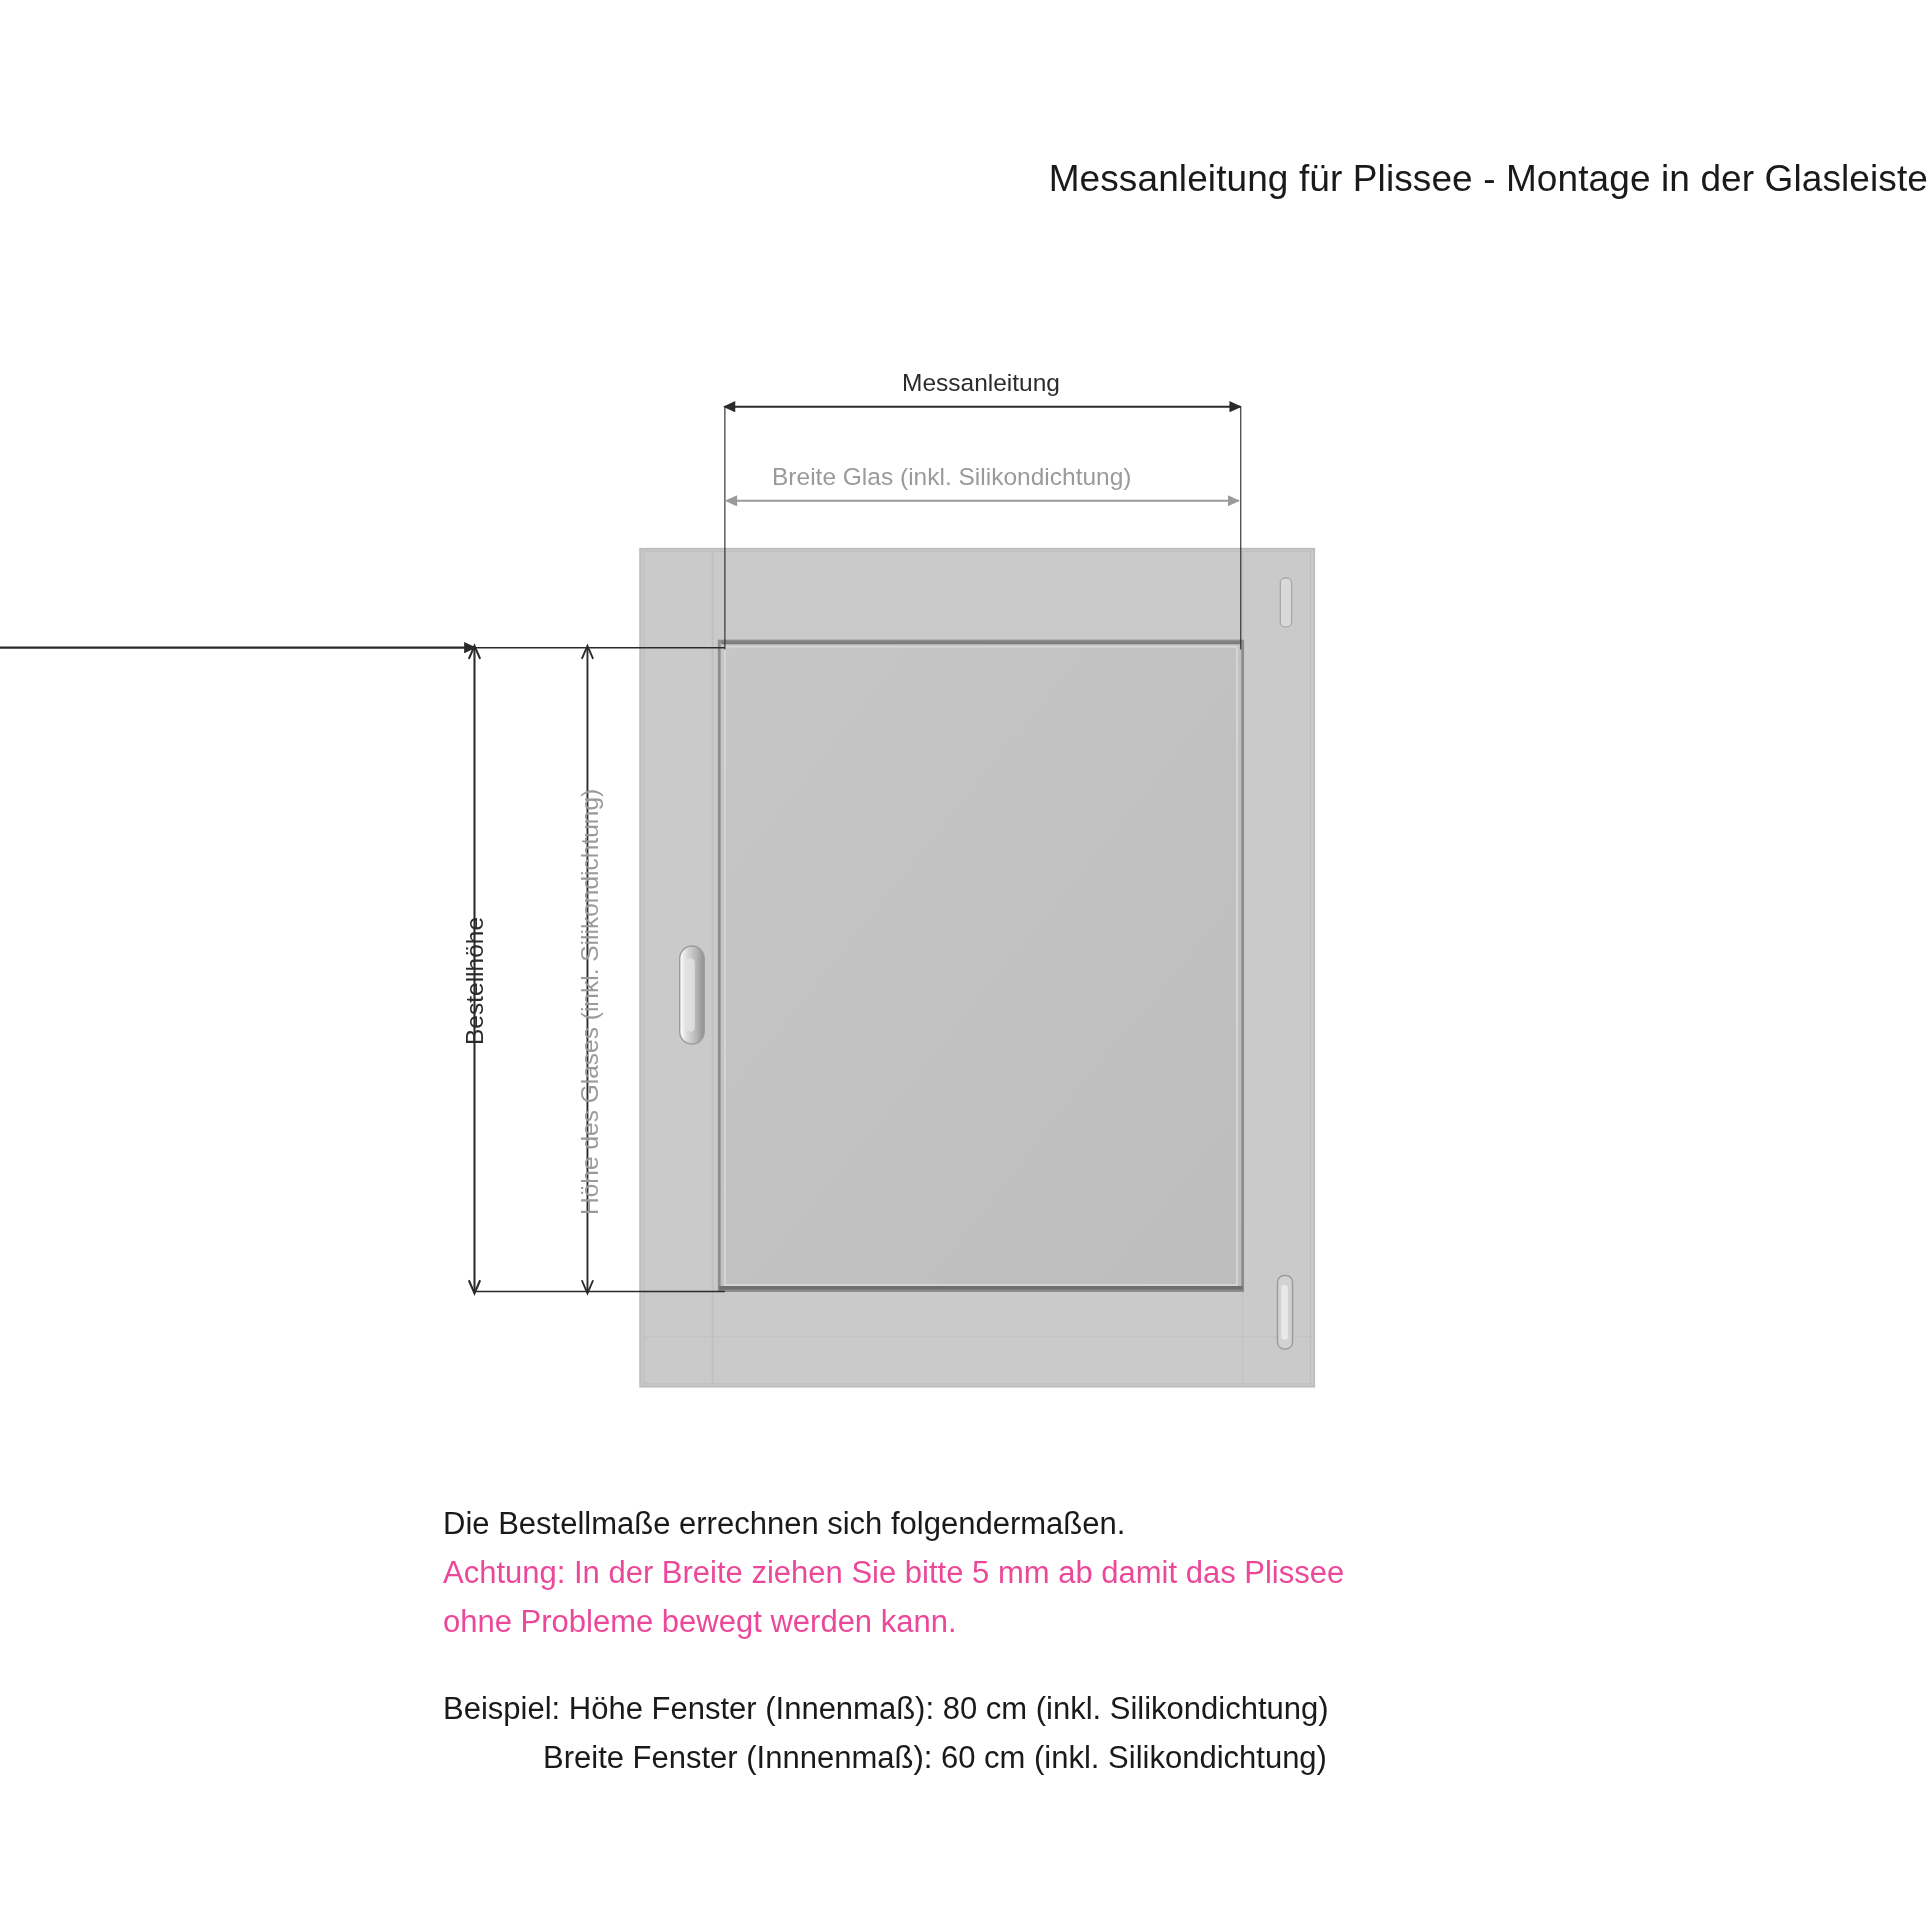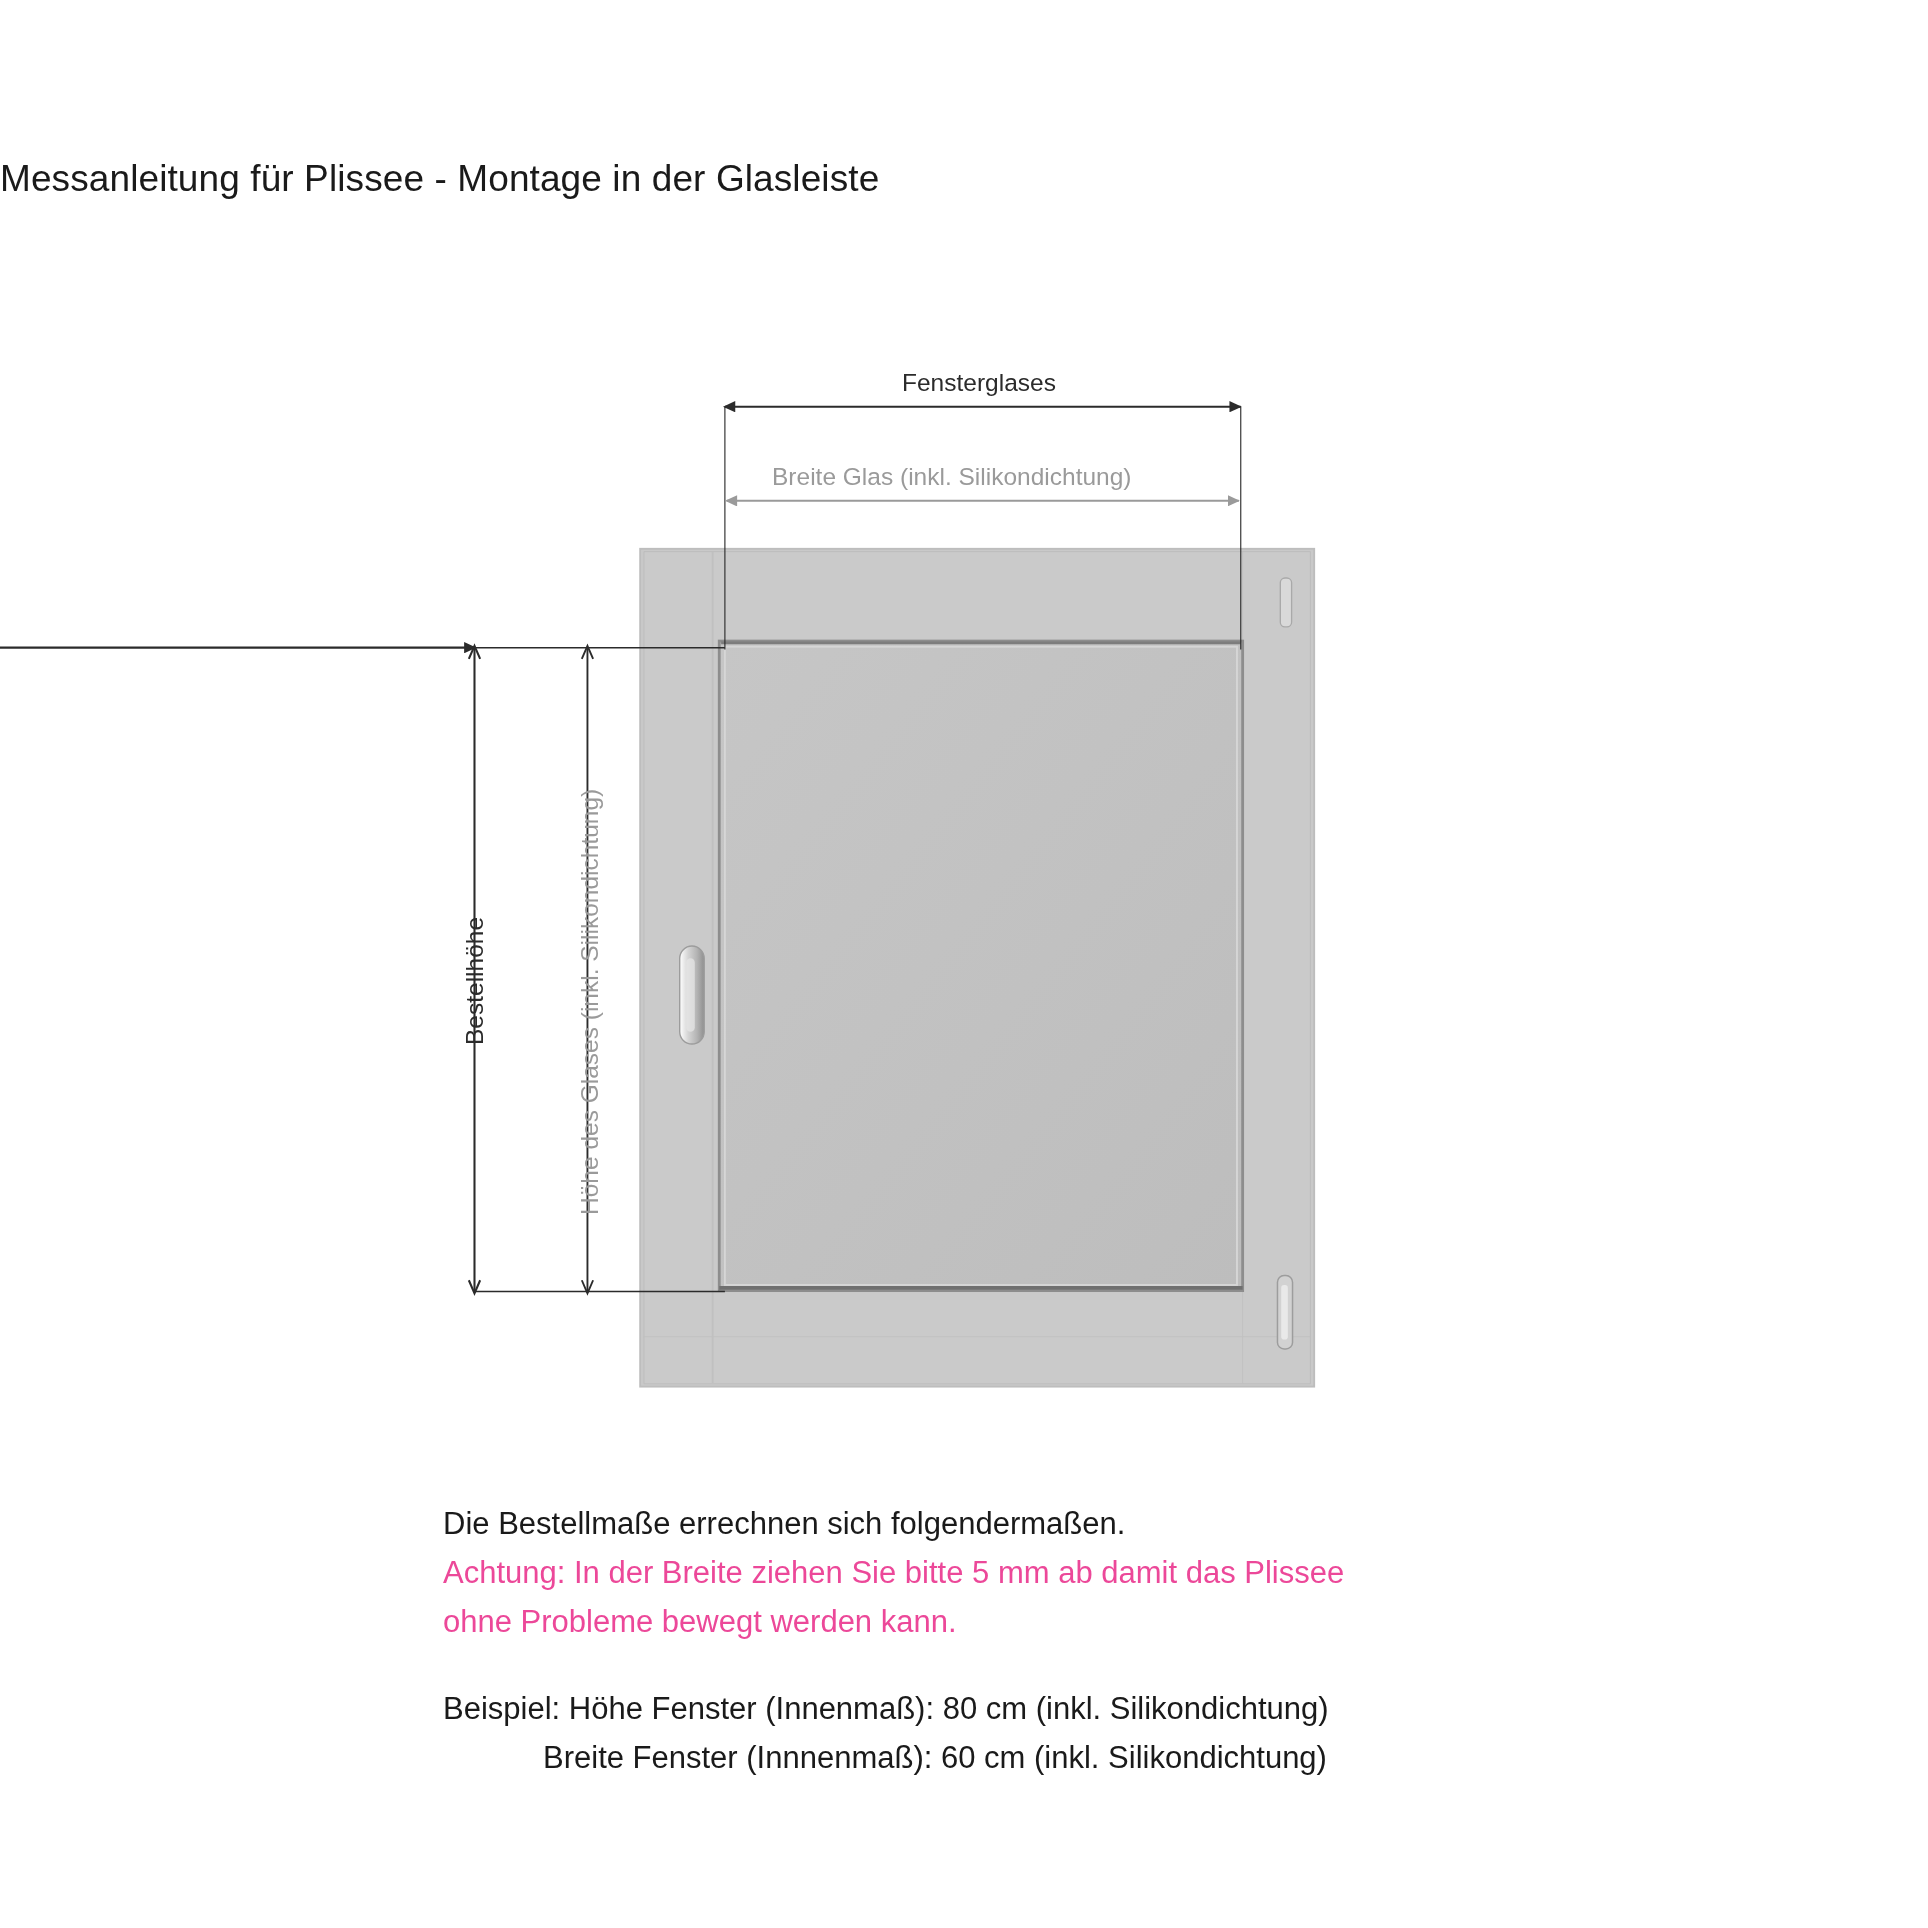--- a/index.html
+++ b/index.html
@@ -20,21 +20,21 @@
     left: 0; top: 0;
     width: 1928px;
     height: 1928px;
   }
   
   .title {
     position: absolute;
     left: 0;
     top: 158px;
     width: 1928px;
-    text-align: left;
+    text-align: right;
     font-size: 37px;
     color: #1a1a1a;
     letter-spacing: 0.1px;
   }
   
   #diagram {
     position: absolute;
     left: 0;
     top: 0;
     width: 1928px;
@@ -168,21 +168,21 @@
         <line x1="504" y1="1372" x2="770" y2="1372" stroke="#2b2b2b" stroke-width="1.6"></line>
       </g>
 
       <g>
         <line x1="624" y1="688" x2="624" y2="1372" stroke="#2b2b2b" stroke-width="2"></line>
         <path d="M618,700 L624,686 L630,700" fill="none" stroke="#2b2b2b" stroke-width="2"></path>
         <path d="M618,1360 L624,1374 L630,1360" fill="none" stroke="#2b2b2b" stroke-width="2"></path>
       </g>
     </svg>
 
-    <div class="dimlabel" style="left:902px; top:369px;">Fensterglases</div>
+    <div class="dimlabel" style="left:902px; top:369px;">Messanleitung</div>
     <div class="dimlabel grey" style="left:772px; top:463px;">Breite Glas (inkl. Silikondichtung)</div>
 
     <div class="dimlabel vert" style="left:461px; top:1045px; transform: rotate(-90deg);">Bestellhöhe</div>
     <div class="dimlabel grey vert" style="left:576px; top:1215px; transform: rotate(-90deg);">Höhe des Glases (inkl. Silikondichtung)</div>
   </div>
 
   <div class="bottom">
     <div class="line">Die Bestellmaße errechnen sich folgendermaßen.</div>
     <div class="line red">Achtung: In der Breite ziehen Sie bitte 5 mm ab damit das Plissee</div>
     <div class="line red">ohne Probleme bewegt werden kann.</div>

